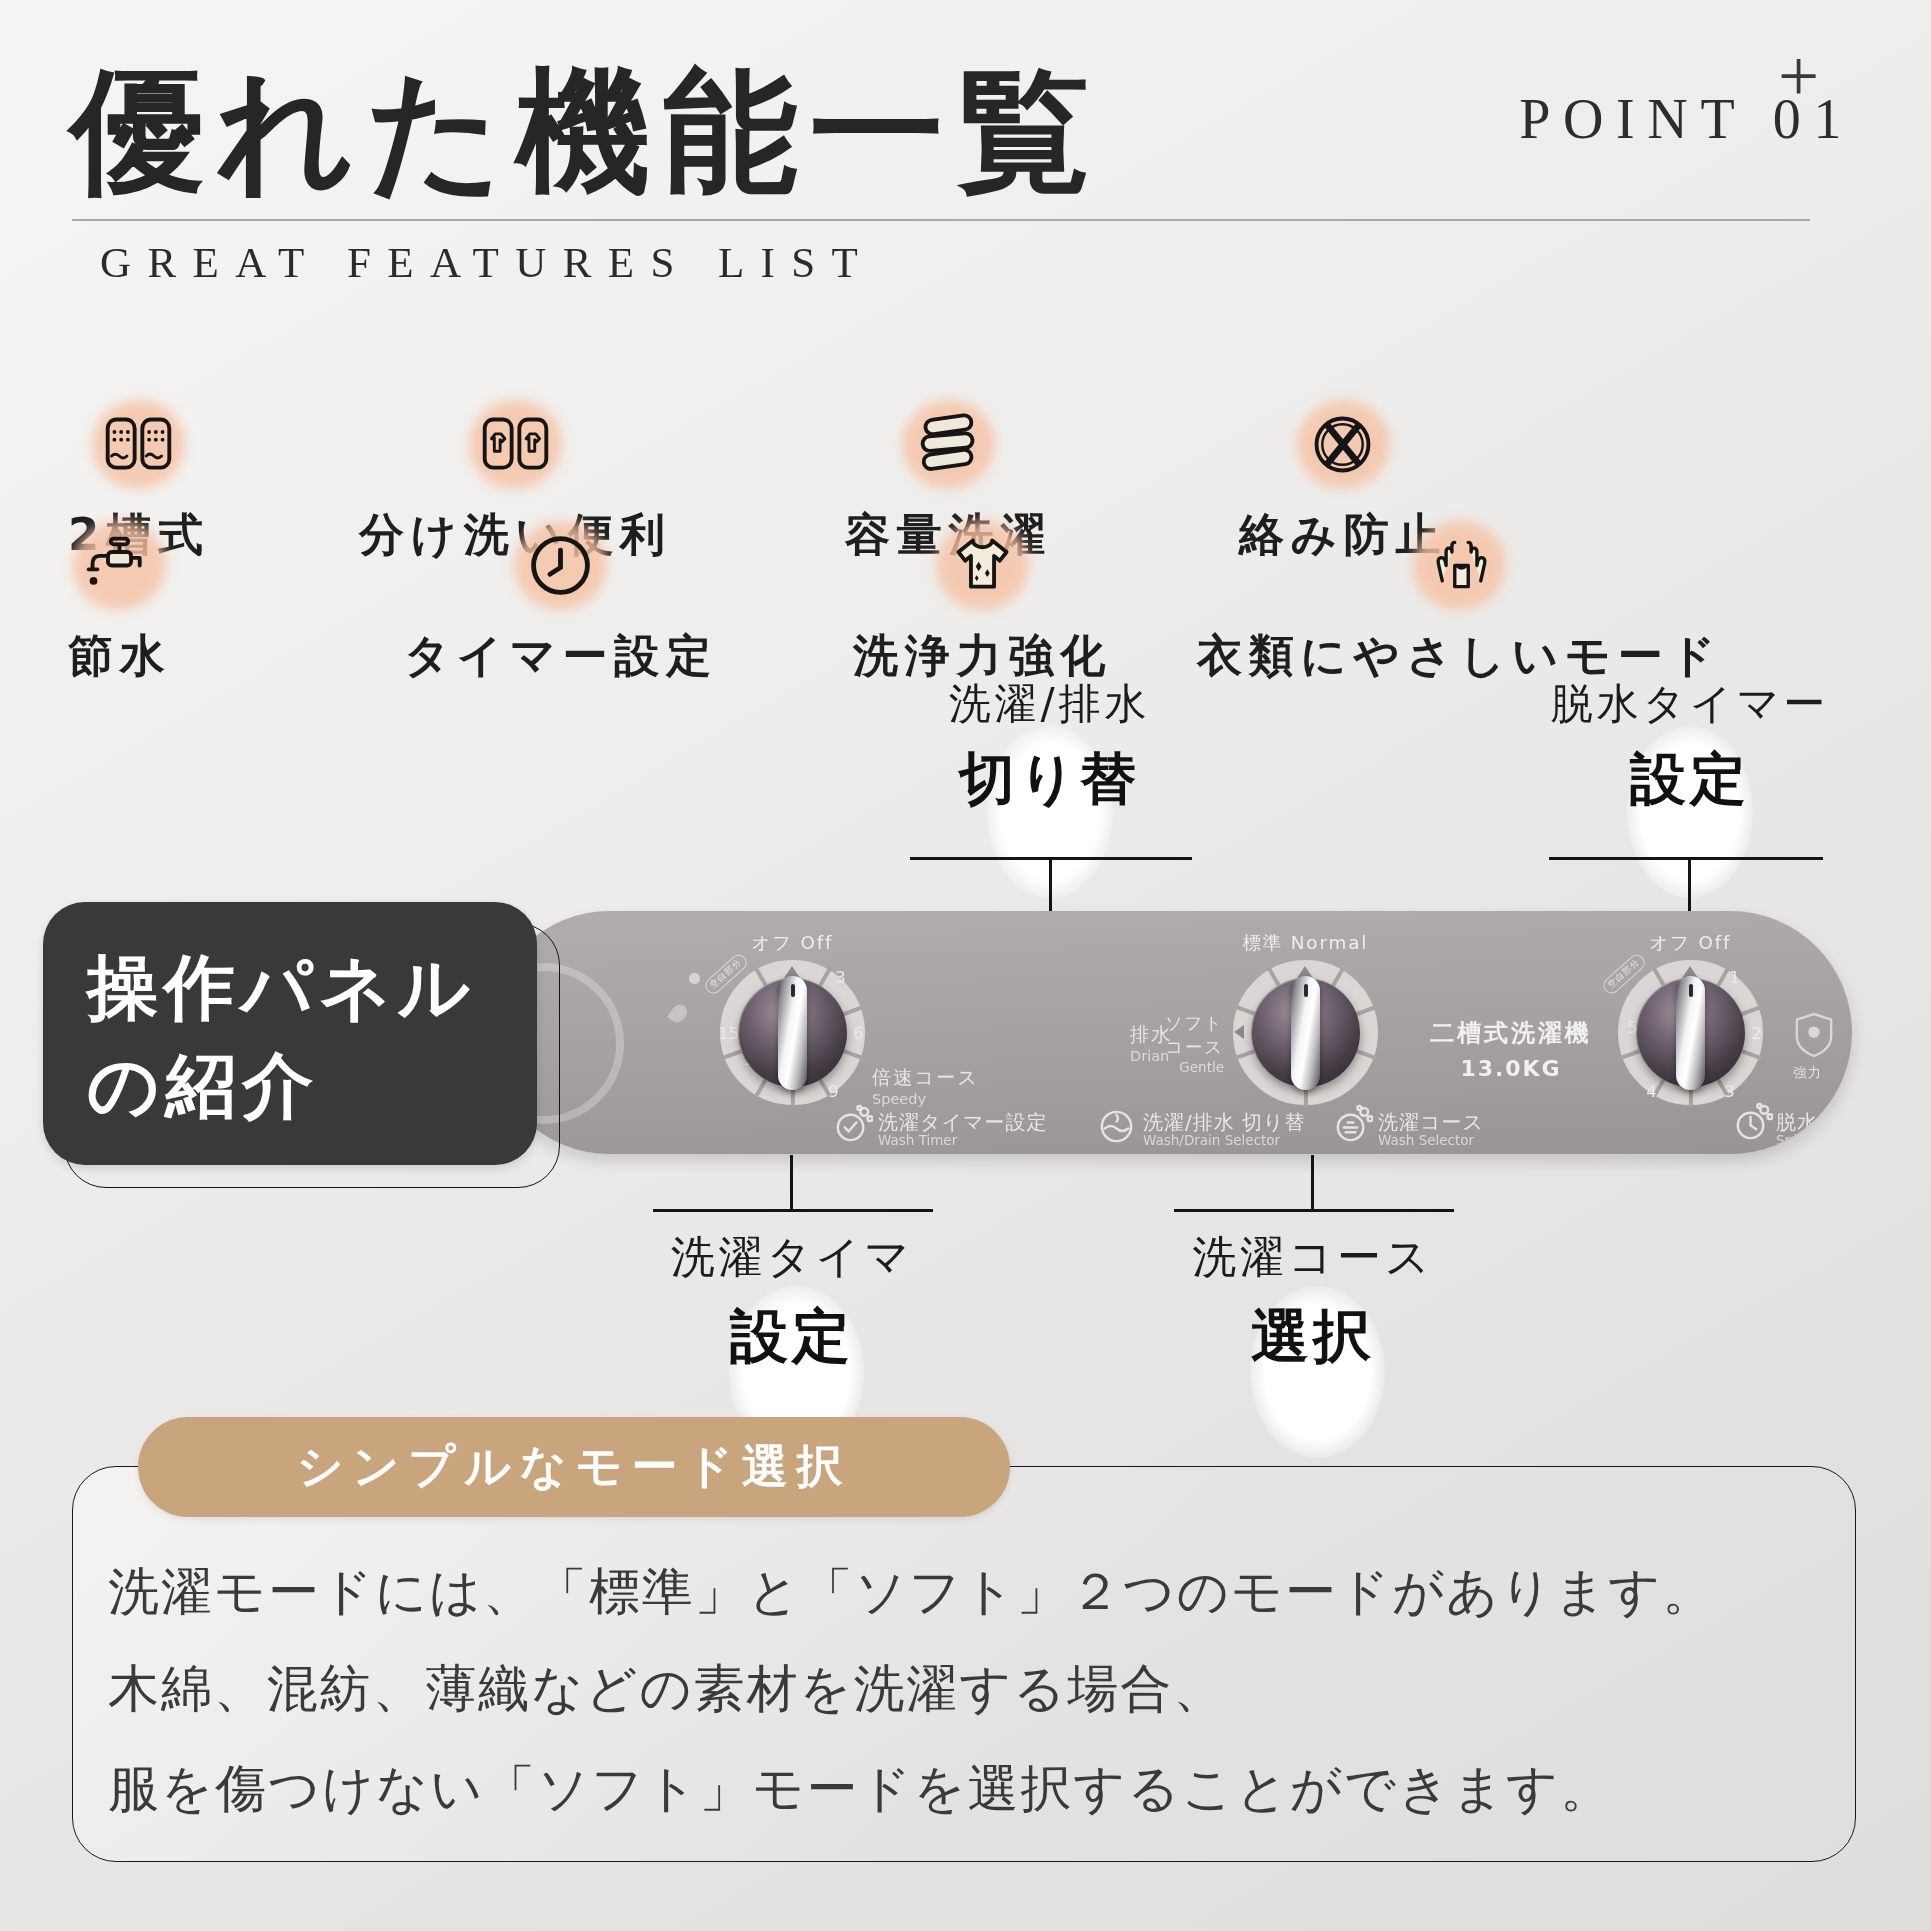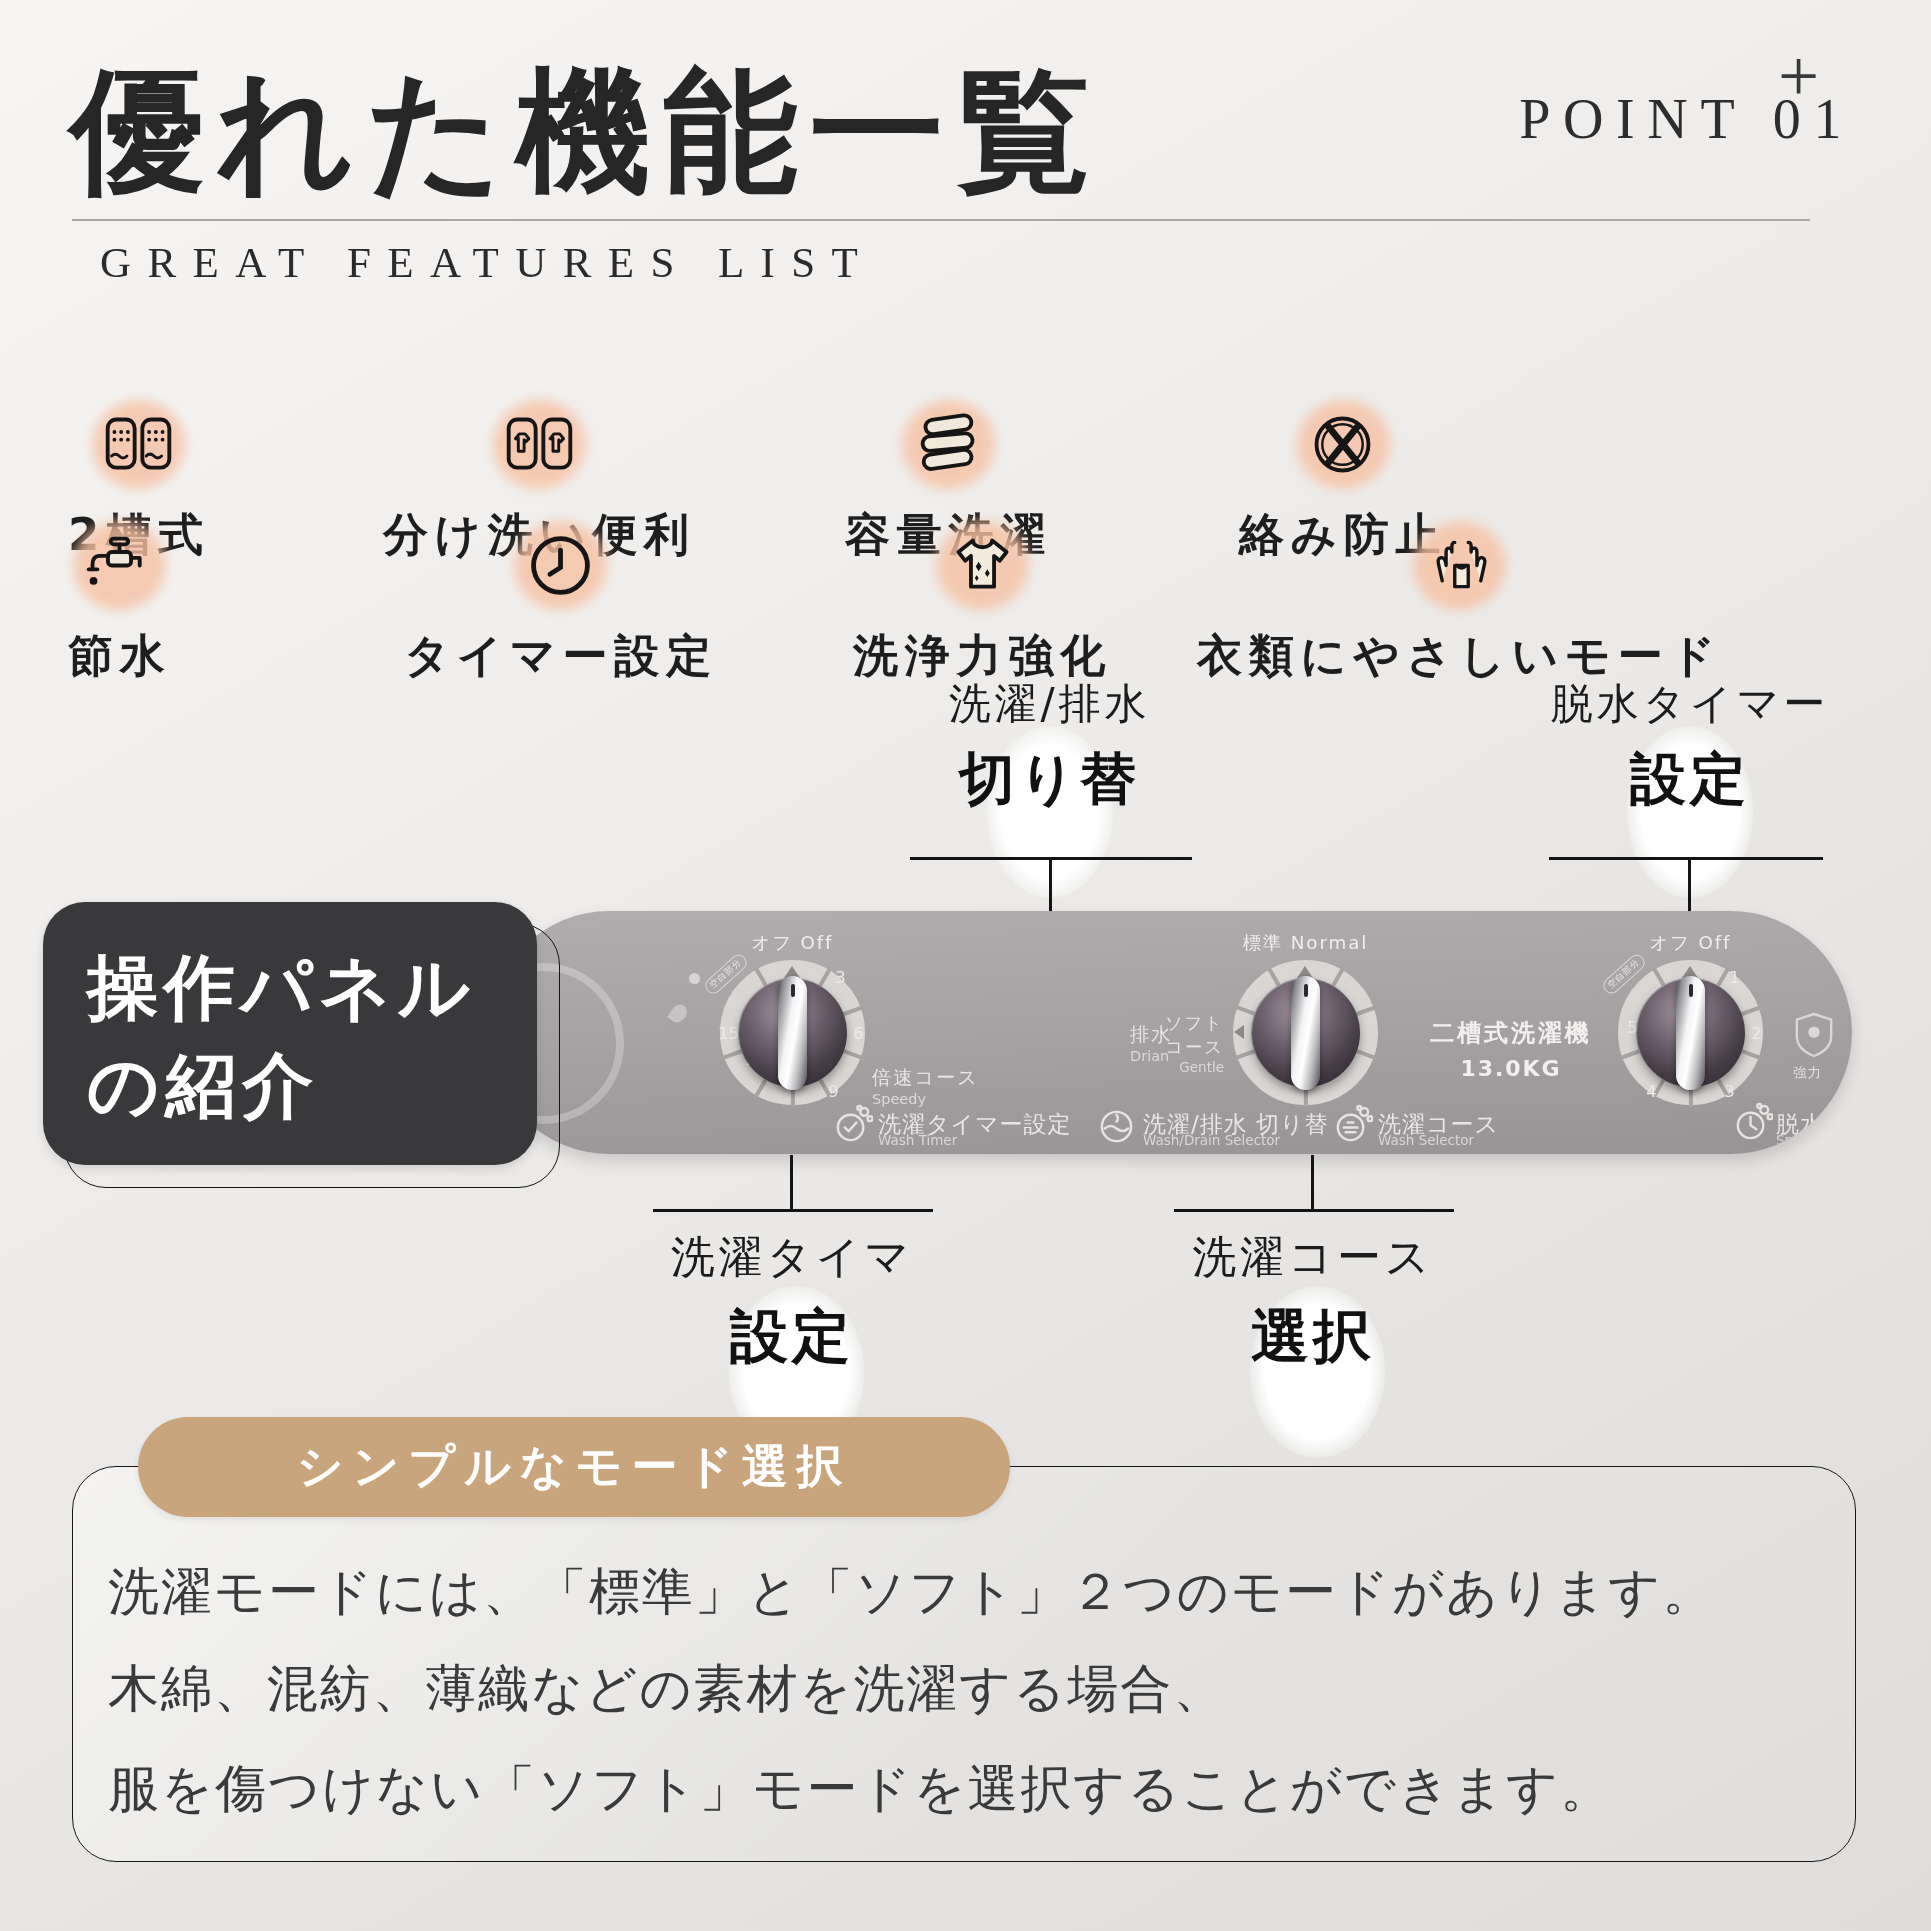--- a/index.html
+++ b/index.html
@@ -51,21 +51,21 @@
   .khandle::after{content:"";position:absolute;left:50%;top:8.7px;width:3.9px;height:12.6px;margin-left:-1.9px;border-radius:1.9px;background:#2a2a2c;}
   .knum{position:absolute;left:50%;top:50%;transform:translate(-50%,-50%);font-size:16.4px;color:#edebе9;color:#edebe9;}
   .ktag{position:absolute;left:-19.3px;top:5.8px;transform:rotate(-42deg);border:1.9px solid #d9d6d3;border-radius:8.7px;
     padding:1px 4.8px;font-size:8.7px;letter-spacing:1px;color:#eceae8;white-space:nowrap;}
   .arr-r{position:absolute;right:1px;top:50%;margin-top:-7.7px;width:0;height:0;
     border-top:7.7px solid transparent;border-bottom:7.7px solid transparent;border-left:10.6px solid #8d898b;}
   .arr-l{position:absolute;left:1px;top:50%;margin-top:-7.7px;width:0;height:0;
     border-top:7.7px solid transparent;border-bottom:7.7px solid transparent;border-right:10.6px solid #8d898b;}
   .pside-jp{font-size:19.3px;color:#e8e5e3;letter-spacing:1.9px;white-space:nowrap;}
   .pside-en{font-size:14.5px;color:#ddd9d7;white-space:nowrap;}
-  .pcap-jp{position:absolute;font-size:23px;color:#eae7e5;letter-spacing:1px;white-space:nowrap;}
+  .pcap-jp{position:absolute;font-size:20px;color:#eae7e5;letter-spacing:1px;white-space:nowrap;}
   .pcap-en{position:absolute;font-size:13.5px;color:#dcd8d6;white-space:nowrap;}
   .brand1{position:absolute;left:941px;top:106px;width:164px;text-align:center;font-size:24px;font-weight:700;letter-spacing:2.9px;color:#f2f0ee;}
   .brand2{position:absolute;left:941px;top:145px;width:164px;text-align:center;font-size:22px;font-weight:700;letter-spacing:1.9px;color:#f2f0ee;}
   .shield-txt{position:absolute;left:1305px;top:153px;font-size:13.5px;color:#e5e2e0;letter-spacing:1px;white-space:nowrap;}
   
   .mode-border{left:72px;top:1466px;width:1782px;height:394px;border:1.9px solid #19191a;border-radius:44px;
     background:linear-gradient(135deg,rgba(255,255,255,.45) 0%,rgba(255,255,255,0) 55%);}
   .mode-pill{left:138px;top:1417px;width:872px;height:100px;background:#c9a57e;border-radius:52px;
     display:flex;align-items:center;justify-content:center;box-shadow:0 2.9px 7.7px rgba(0,0,0,.08);}
   .mode-pill span{font-size:46px;font-weight:800;letter-spacing:8.7px;color:#ffffff;}
@@ -101,21 +101,21 @@
             <circle cx="51" cy="35" r="2"></circle>
             <circle cx="58" cy="35" r="2"></circle>
             <circle cx="65" cy="35" r="2"></circle>
           </g>
         <path d="M12 52 q4 -4 8 0 q4 4 8 0" stroke-width="3"></path>
           <path d="M48 52 q4 -4 8 0 q4 4 8 0" stroke-width="3"></path>
       </svg>
       </div>
     <span class="feat-label">2槽式</span>
   </div>
-  <div class="feat" style="left:383px;top:398px;">
+  <div class="feat" style="left:359px;top:398px;">
     <div class="iconwrap">
         <div class="feat-bg"></div>
       <svg width="77" height="77" viewBox="0 0 80 80" fill="none" stroke="#151515" stroke-width="4" stroke-linecap="round" stroke-linejoin="round">
         <rect x="8" y="14" width="28" height="50" rx="9"></rect>
           <rect x="44" y="14" width="28" height="50" rx="9"></rect>
         <path d="M15 34 l4 -5 h6 l4 5 -3 3 -2 -2 v12 h-6 v-12 -2 2 z" stroke-width="3"></path>
         <path d="M51 34 l4 -5 h6 l4 5 -3 3 -2 -2 v12 h-6 v-12 -2 2 z" stroke-width="3"></path>
       </svg>
       </div>
     <span class="feat-label">分け洗い便利</span>

